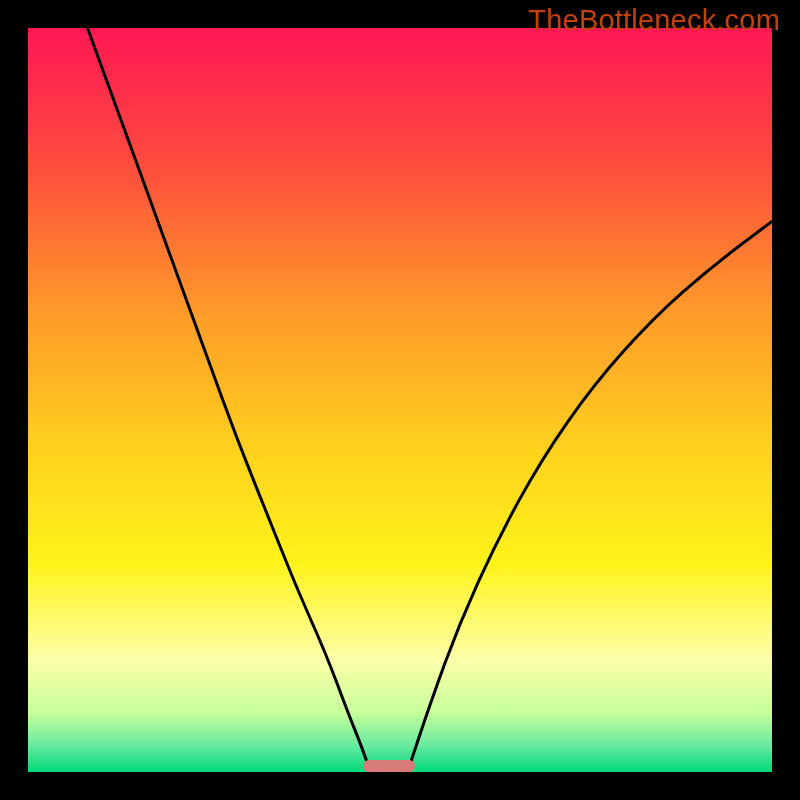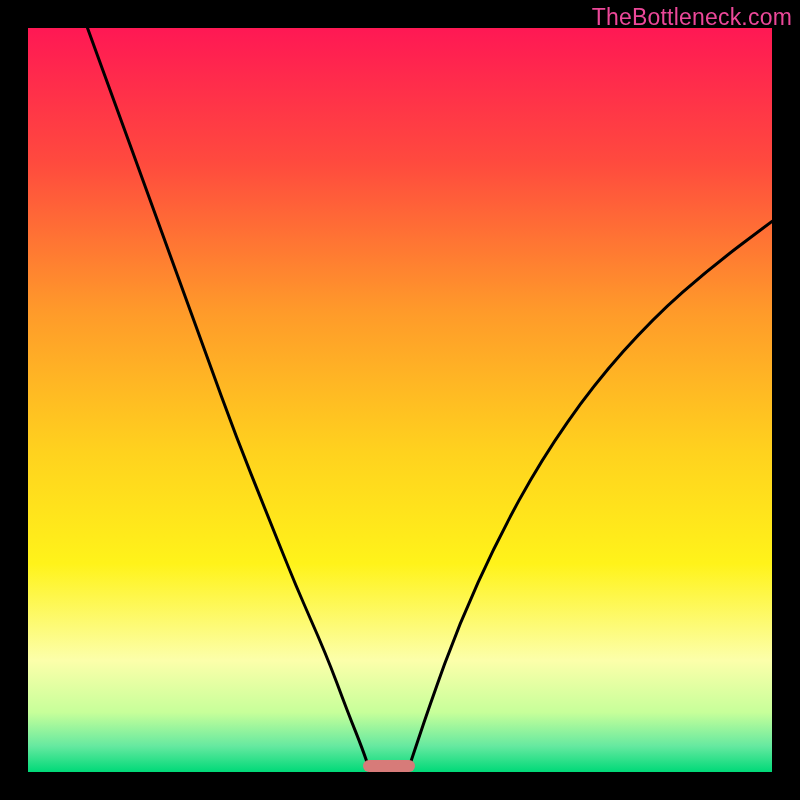--- a/index.html
+++ b/index.html
@@ -30,23 +30,23 @@
   .gradient {
     position: absolute;
     left: 0;
     top: 0;
     width: 100%;
     height: 100%;
   }
   .watermark {
     position: absolute;
     top: 4px;
-    right: 8px;
-    color: #ec4899;
-    font-size: 23px;
+    right: 20px;
+    color: #c2410c;
+    font-size: 29px;
     font-weight: 500;
     letter-spacing: 0.2px;
   }
   svg.curve {
     position: absolute;
     left: 0;
     top: 0;
     width: 100%;
     height: 100%;
   }

